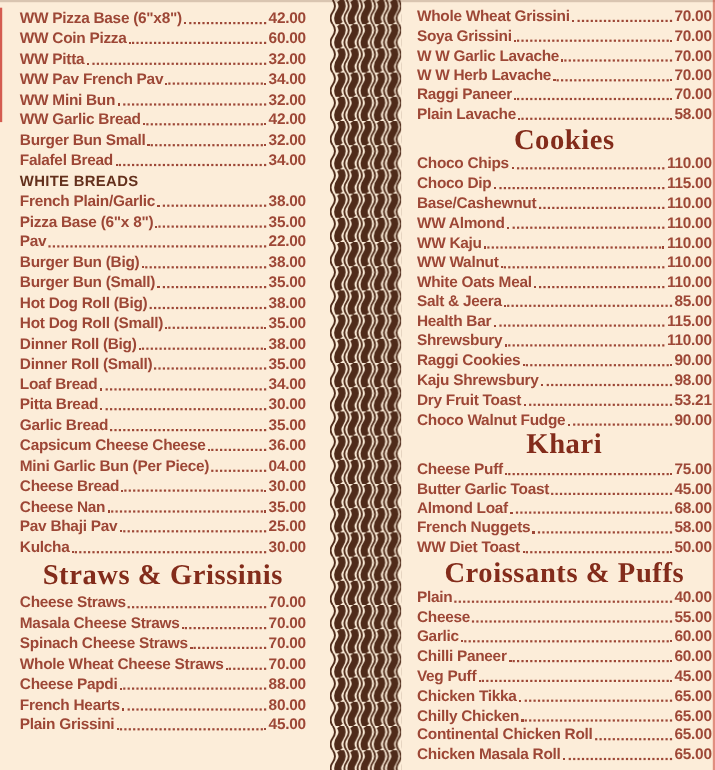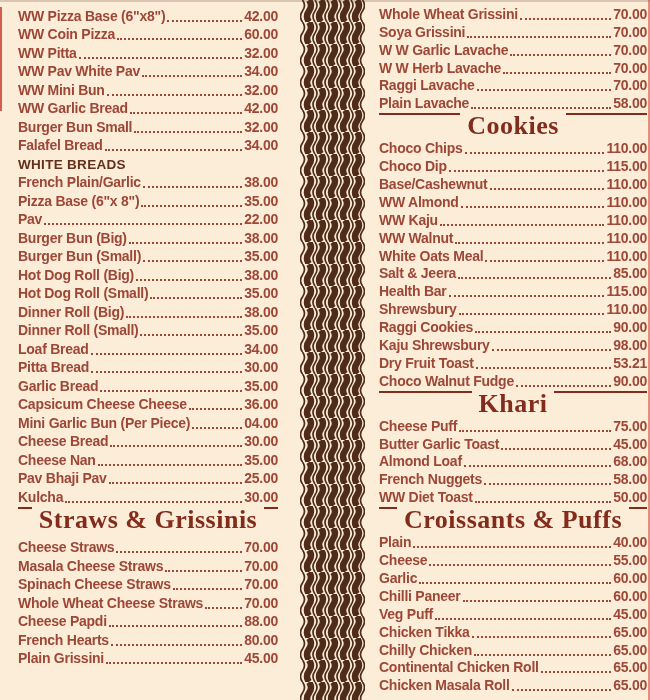--- a/index.html
+++ b/index.html
@@ -31,21 +31,21 @@
     margin:0 2px 2px 2px;
     min-width:12px;
   }
   .subheader{
     display:flex;align-items:flex-end;
     height:18.5px;box-sizing:border-box;padding-bottom:2px;
     font-weight:bold;font-size:13.5px;line-height:15px;
     letter-spacing:0.3px;
     color:var(--subheader,#63301c);
   }
-  .sec-header{display:flex;height:32px;}
+  .sec-header{display:flex;align-items:center;height:32px;flex-direction:column;}
   .col-right .sec-header{height:27px;}
   .htext{
     font-family:"Liberation Serif",serif;
     font-weight:bold;font-size:26px;line-height:26px;
     color:var(--header,#832c1b);
     margin:0 7px;white-space:nowrap;
     letter-spacing:0.5px;
   }
   .hline{flex:1;height:2px;background:var(--header,#832c1b);}
 
@@ -72,21 +72,21 @@
         <span class="iname">WW Coin Pizza</span>
         <span class="leader"></span>
         <span class="iprice">60.00</span>
       </div>
       <div class="row">
         <span class="iname">WW Pitta</span>
         <span class="leader"></span>
         <span class="iprice">32.00</span>
       </div>
       <div class="row">
-        <span class="iname">WW Pav White Pav</span>
+        <span class="iname">WW Pav French Pav</span>
         <span class="leader"></span>
         <span class="iprice">34.00</span>
       </div>
       <div class="row">
         <span class="iname">WW Mini Bun</span>
         <span class="leader"></span>
         <span class="iprice">32.00</span>
       </div>
       <div class="row">
         <span class="iname">WW Garlic Bread</span>
@@ -274,21 +274,21 @@
         <span class="iname">W W Garlic Lavache</span>
         <span class="leader"></span>
         <span class="iprice">70.00</span>
       </div>
       <div class="row">
         <span class="iname">W W Herb Lavache</span>
         <span class="leader"></span>
         <span class="iprice">70.00</span>
       </div>
       <div class="row">
-        <span class="iname">Raggi Lavache</span>
+        <span class="iname">Raggi Paneer</span>
         <span class="leader"></span>
         <span class="iprice">70.00</span>
       </div>
       <div class="row">
         <span class="iname">Plain Lavache</span>
         <span class="leader"></span>
         <span class="iprice">58.00</span>
       </div>
       <div class="sec-header">
         <span class="hline"></span>

